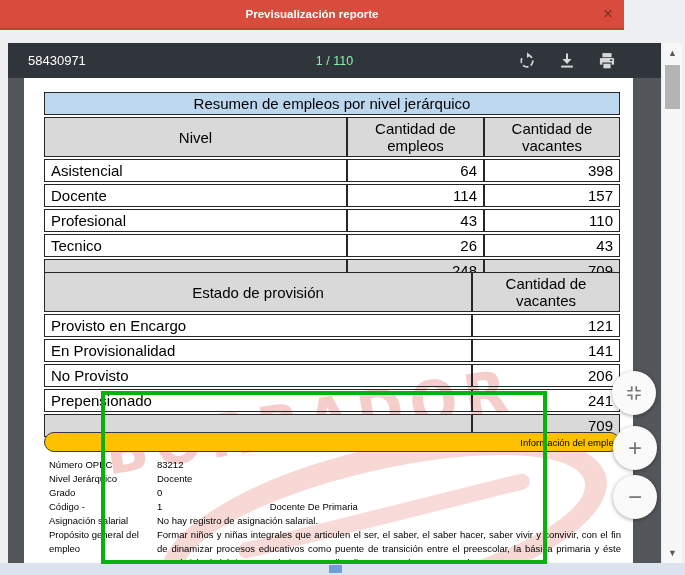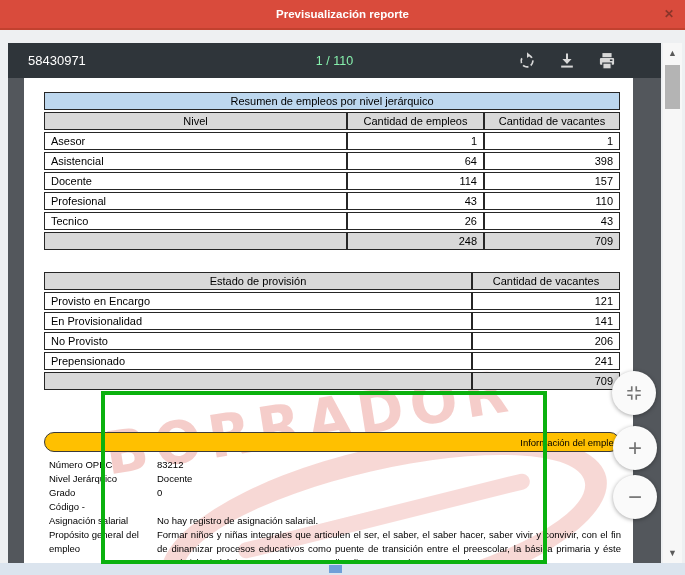--- a/index.html
+++ b/index.html
@@ -5,21 +5,21 @@
   * { margin:0; padding:0; box-sizing:border-box; }
   html,body { width:685px; height:575px; overflow:hidden; }
   body {
     font-family:"Liberation Sans", sans-serif;
     background:#eef0f2;
     position:relative;
   }
 
   
   .titlebar {
-    position:absolute; left:0; top:0; width:685px; height:30px;
+    position:absolute; left:0; top:0; width:624px; height:30px;
     background:#d94b3c; border-bottom:2px solid #c2412f;
     display:flex; align-items:center; justify-content:center;
   }
   .titlebar .title { color:#fff; font-size:11.5px; font-weight:bold; }
   .close-btn {
     position:absolute; right:8px; top:6px; width:16px; height:16px;
     color:#8a352a; font-size:12px; font-weight:bold; text-align:center;
     line-height:16px; cursor:pointer;
   }
 
@@ -61,21 +61,21 @@
     transform:rotate(-13deg);
   }
   .wm-stroke {
     position:absolute; left:210px; top:430px; width:300px; height:16px;
     background:rgba(222,90,80,0.22); border-radius:8px; transform:rotate(-14deg);
   }
 
   
   .doc-table {
     position:absolute; left:20px; border-collapse:separate; border-spacing:0 2px;
-    font-size:11px; color:#000; table-layout:fixed; width:576px; z-index:2;
+    font-size:15px; color:#000; table-layout:fixed; width:576px; z-index:2;
   }
   .doc-table td, .doc-table th { border:1px solid #262626; padding:2px 6px; height:17px; font-weight:normal; }
   .doc-table .t-title td { background:#bdd7ee; text-align:center; }
   .doc-table .t-head td { background:#d9d9d9; text-align:center; }
   .doc-table .num { text-align:right; }
   .doc-table .t-total td { background:#d9d9d9;padding-left:20px; }
   .t1 { top:12px; }
   .t2 { top:192px; }
 
   
@@ -189,25 +189,20 @@
       <tbody>
           <tr class="t-title">
         <td colspan="3">Resumen de empleos por nivel jerárquico</td>
       </tr>
       <tr class="t-head">
         <td>Nivel</td>
         <td>Cantidad de empleos</td>
         <td>Cantidad de vacantes</td>
       </tr>
       <tr>
-        <td>Asesor</td>
-        <td class="num">1</td>
-        <td class="num">1</td>
-      </tr>
-      <tr>
         <td>Asistencial</td>
         <td class="num">64</td>
         <td class="num">398</td>
       </tr>
       <tr>
         <td>Docente</td>
         <td class="num">114</td>
         <td class="num">157</td>
       </tr>
       <tr>
@@ -272,20 +267,24 @@
       <div class="info-row">
         <span class="lbl">Nivel Jerárquico</span>
         <span class="val">Docente</span>
       </div>
       <div class="info-row">
         <span class="lbl">Grado</span>
         <span class="val">0</span>
       </div>
       <div class="info-row">
         <span class="lbl">Código -</span>
+        <span class="val">
+          <span class="val-part">1</span>
+          <span>Docente De Primaria</span>
+        </span>
       </div>
       <div class="info-row">
         <span class="lbl">Asignación salarial</span>
         <span class="val">No hay registro de asignación salarial.</span>
       </div>
       <div class="info-row">
         <span class="lbl">Propósito general del empleo</span>
         <span class="val justify">Formar niños y niñas integrales que articulen el ser, el saber, el saber hacer, saber vivir y convivir, con el fin de dinamizar procesos educativos como puente de transición entre el preescolar, la básica primaria y éste con el ciclo de básica secundaria. Desarrollar directamente los procesos de</span>
       </div>
     </div>

